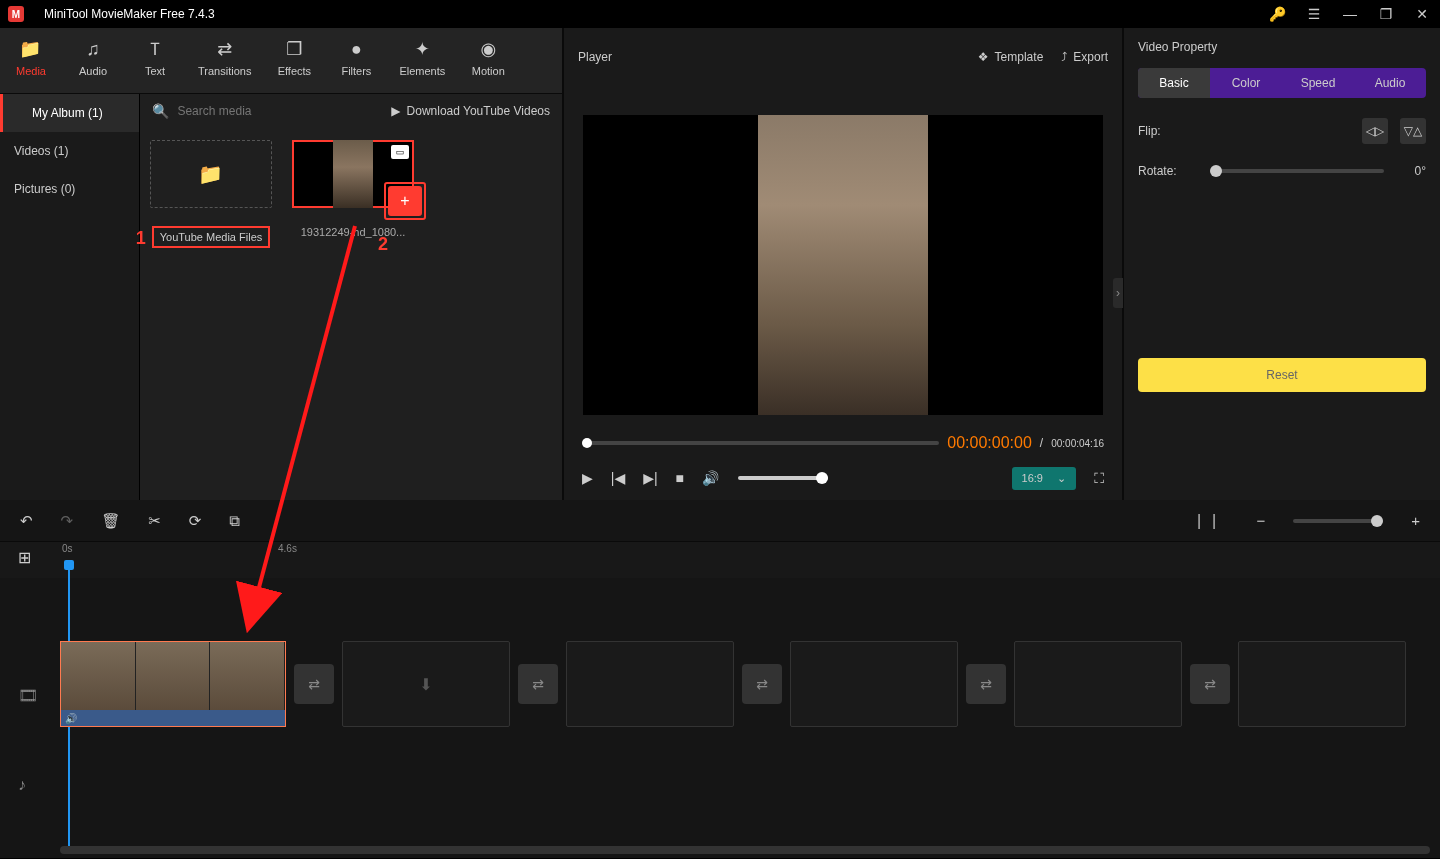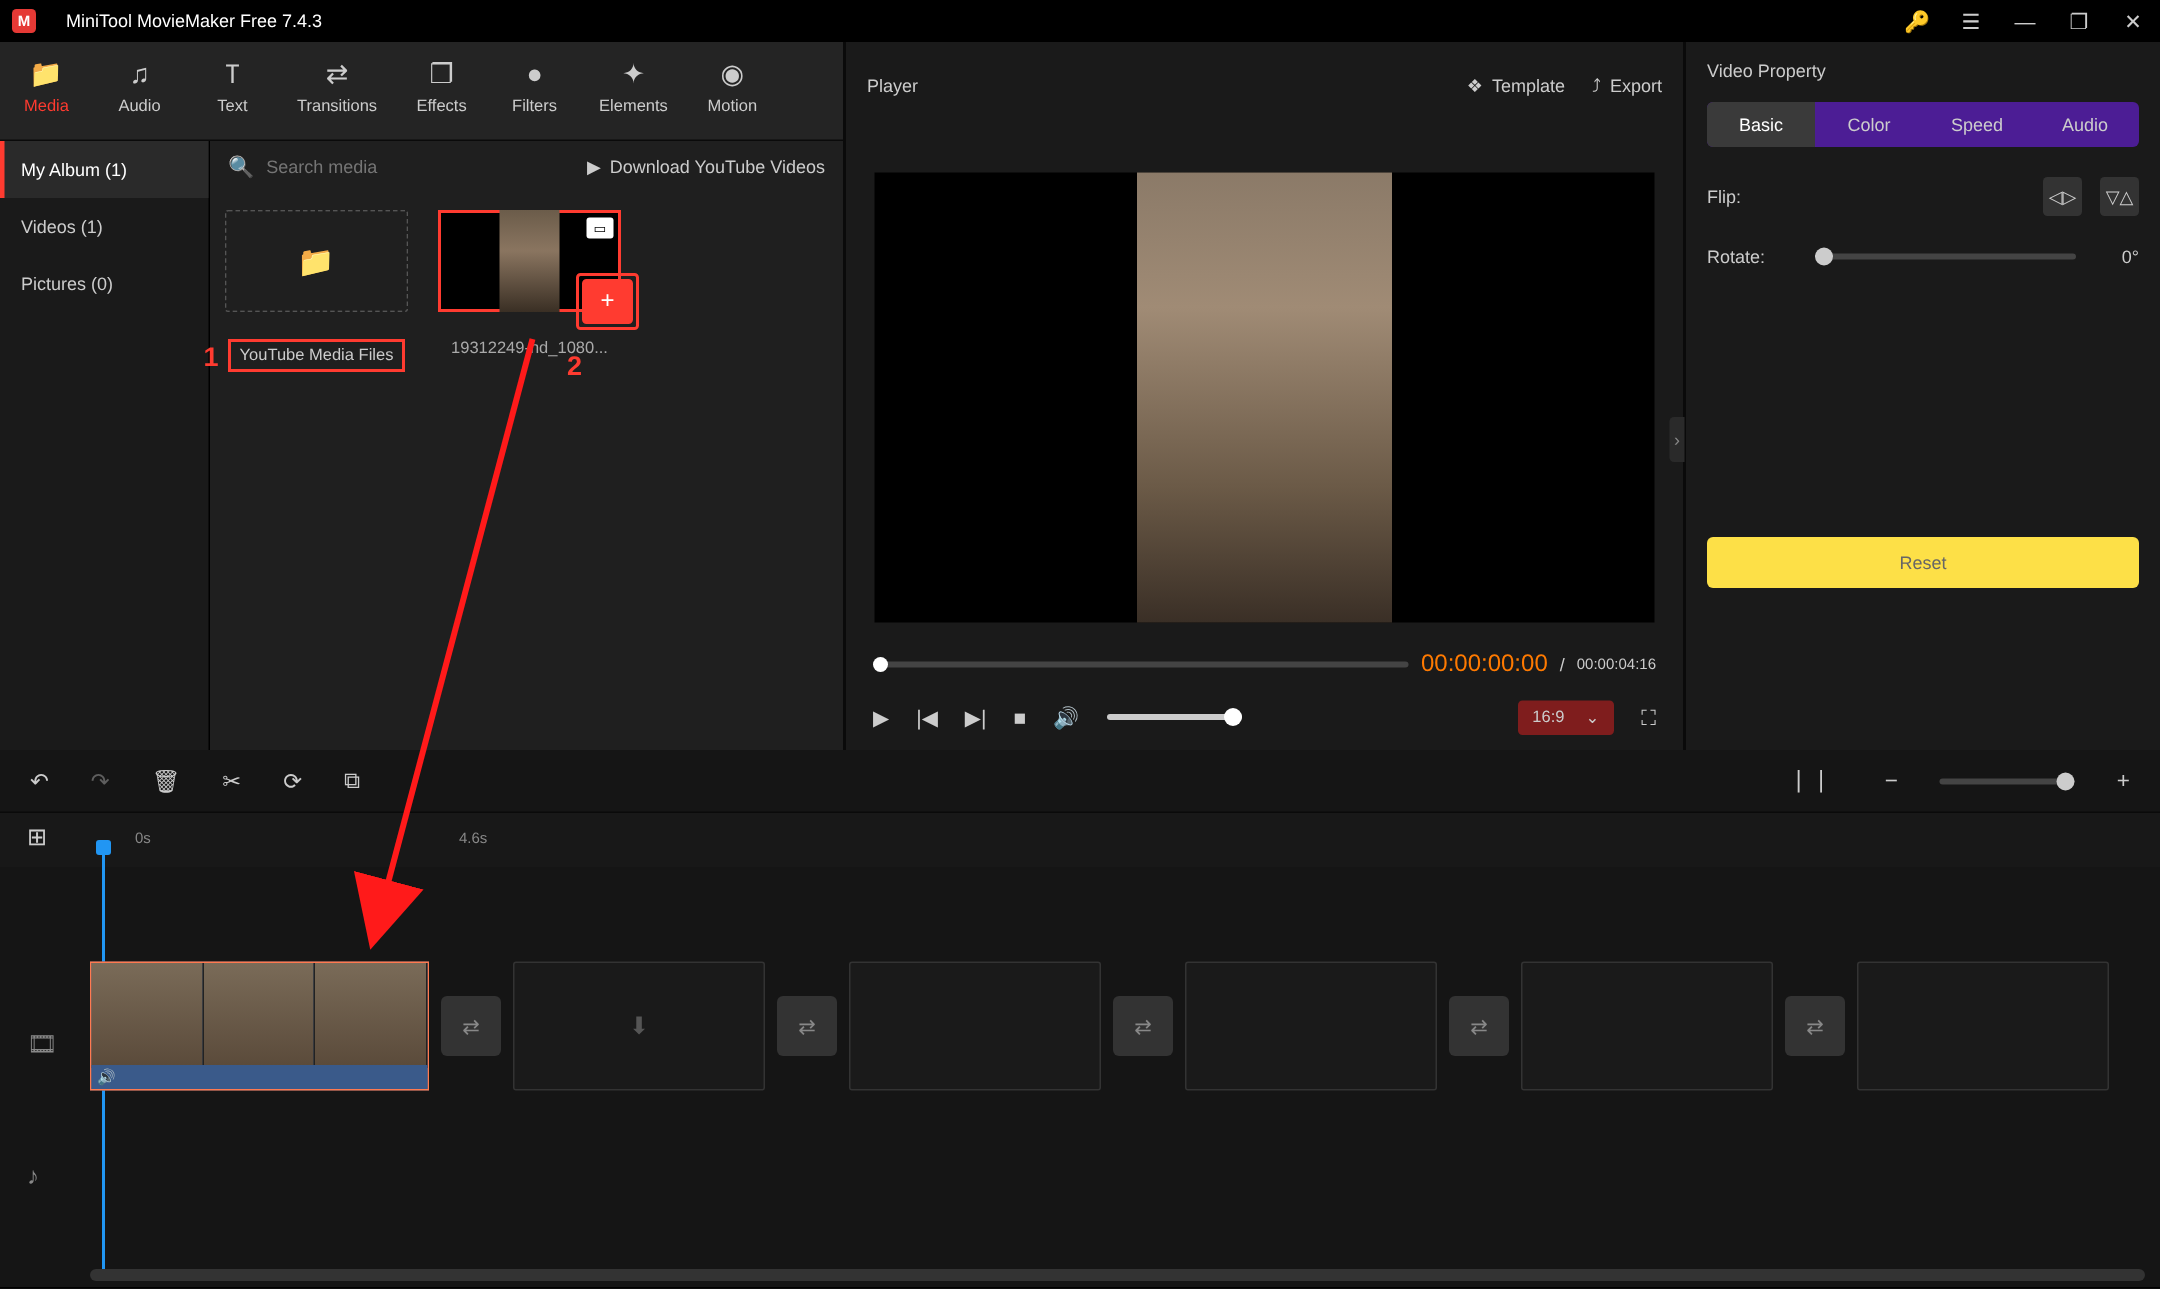--- a/index.html
+++ b/index.html
@@ -16,21 +16,21 @@
 
 .left-pane { width: 564px; display: flex; flex-direction: column; background: #1f1f1f; border-right: 2px solid #0a0a0a; }
 .toolbar-tabs { height: 66px; display: flex; background: #242424; border-bottom: 1px solid #0a0a0a; }
 .toolbar-tabs .tab { flex: 0 0 auto; padding: 10px 12px 6px; display: flex; flex-direction: column; align-items: center; gap: 5px; cursor: pointer; color: #ccc; font-size: 11px; min-width: 62px; }
 .toolbar-tabs .tab.active { color: #ff3b30; }
 .toolbar-tabs .tab .ico { font-size: 18px; height: 22px; display: flex; align-items: center; }
 
 .media-body { display: flex; flex: 1; }
 .media-sidebar { width: 140px; background: #1a1a1a; border-right: 1px solid #000; }
 .media-sidebar .cat { padding: 12px 14px; color: #ccc; font-size: 12px; cursor: pointer; }
-.media-sidebar .cat.active { background: #2a2a2a; color: #fff; border-left: 3px solid #ff3b30; padding-left: 11px; }
+.media-sidebar .cat.active { background: #2a2a2a; color: #fff; border-left: 3px solid #ff3b30; padding-left: 29px; }
 
 .media-main { flex: 1; display: flex; flex-direction: column; }
 .media-topbar { height: 34px; display: flex; align-items: center; padding: 0 12px; gap: 8px; background: #1f1f1f; }
 .media-topbar input { background: transparent; border: none; color: #ccc; flex: 1; outline: none; font-size: 12px; }
 .media-topbar .dl-link { color: #ccc; font-size: 12px; cursor: pointer; display: flex; align-items: center; gap: 6px; }
 .search-icon { color: #888; font-size: 14px; }
 
 .media-grid { padding: 12px 10px; display: flex; gap: 20px; position: relative; }
 .import-tile { width: 122px; display: flex; flex-direction: column; align-items: center; }
 .import-box { width: 122px; height: 68px; border: 1px dashed #555; display: flex; align-items: center; justify-content: center; font-size: 20px; color: #ccc; cursor: pointer; border-radius: 2px; }
@@ -56,21 +56,21 @@
 .player-time { padding: 4px 18px; display: flex; align-items: center; gap: 8px; }
 .player-time .progress { flex: 1; height: 4px; background: #444; border-radius: 2px; position: relative; }
 .player-time .progress .dot { position: absolute; left: 0; top: -3px; width: 10px; height: 10px; background: #fff; border-radius: 50%; }
 .player-time .cur { color: #ff7a00; font-size: 16px; }
 .player-time .dur { color: #ccc; font-size: 10px; }
 .player-controls { height: 44px; display: flex; align-items: center; padding: 0 18px; gap: 18px; }
 .player-controls .pc { color: #ccc; font-size: 14px; cursor: pointer; }
 .player-controls .vol-slider { width: 90px; height: 4px; background: #ccc; border-radius: 2px; position: relative; }
 .player-controls .vol-slider .dot { position: absolute; right: 0; top: -4px; width: 12px; height: 12px; background: #fff; border-radius: 50%; }
 .player-controls .spacer { flex: 1; }
-.aspect-select { background: #7f1d1d; color: #ccc; padding: 5px 10px; border-radius: 3px; font-size: 11px; display: flex; align-items: center; gap: 14px; cursor: pointer; }
+.aspect-select { background: #0f766e; color: #ccc; padding: 5px 10px; border-radius: 3px; font-size: 11px; display: flex; align-items: center; gap: 14px; cursor: pointer; }
 
 .prop-pane { flex: 1; background: #1a1a1a; padding: 12px 14px; }
 .prop-pane .ptitle { font-size: 12px; color: #ccc; margin-bottom: 14px; }
 .prop-tabs { display: flex; background: #4c1d95; border-radius: 4px; overflow: hidden; margin-bottom: 20px; }
 .prop-tabs .pt { flex: 1; text-align: center; padding: 8px 0; font-size: 12px; color: #ccc; cursor: pointer; }
 .prop-tabs .pt.active { background: #3a3a3a; color: #fff; }
 .prop-row { display: flex; align-items: center; margin-bottom: 20px; gap: 12px; }
 .prop-row label { width: 60px; font-size: 12px; color: #ccc; }
 .flip-btn { width: 26px; height: 26px; background: #333; border-radius: 3px; display: flex; align-items: center; justify-content: center; color: #ccc; cursor: pointer; font-size: 12px; }
 .rot-slider { flex: 1; height: 4px; background: #444; border-radius: 2px; position: relative; }
@@ -80,21 +80,21 @@
 
 .collapse-handle { position: absolute; right: -1px; top: 250px; width: 10px; height: 30px; background: #2a2a2a; display: flex; align-items: center; justify-content: center; color: #888; cursor: pointer; border-radius: 3px 0 0 3px; }
 
 .timeline-wrap { height: 358px; background: #151515; display: flex; flex-direction: column; }
 .tl-toolbar { height: 42px; display: flex; align-items: center; padding: 0 20px; gap: 28px; border-bottom: 1px solid #0a0a0a; }
 .tl-toolbar .tlbtn { color: #ccc; font-size: 15px; cursor: pointer; }
 .tl-toolbar .tl-spacer { flex: 1; }
 .zoom-slider { width: 90px; height: 4px; background: #444; border-radius: 2px; position: relative; }
 .zoom-slider .dot { position: absolute; right: 0; top: -4px; width: 12px; height: 12px; background: #ccc; border-radius: 50%; }
 .tl-ruler { height: 36px; display: flex; align-items: center; padding-left: 60px; position: relative; background: #181818; }
-.tl-ruler .marker { position: absolute; top: 12px; color: #888; font-size: 10px; margin-left: 28px; }
+.tl-ruler .marker { position: absolute; top: 1px; color: #888; font-size: 10px; }
 .tl-ruler .playhead { position: absolute; left: 64px; top: 18px; width: 10px; height: 10px; background: #2196f3; border-radius: 2px; }
 .tl-ruler .playline { position: absolute; left: 68px; top: 26px; width: 2px; height: 280px; background: #2196f3; }
 .tl-ruler .add-track { position: absolute; left: 18px; top: 6px; color: #ccc; font-size: 16px; cursor: pointer; }
 
 .tl-tracks { flex: 1; display: flex; flex-direction: column; position: relative; padding-left: 60px; }
 .track-icons { position: absolute; left: 0; top: 0; width: 60px; height: 100%; }
 .track-icons .ticon { position: absolute; left: 18px; color: #888; font-size: 16px; }
 
 .track-row { height: 96px; display: flex; align-items: center; gap: 8px; padding: 4px 0; }
 .clip-on-track { width: 226px; height: 86px; border: 1px solid #ff7a50; background: #3a5070; position: relative; display: flex; }

